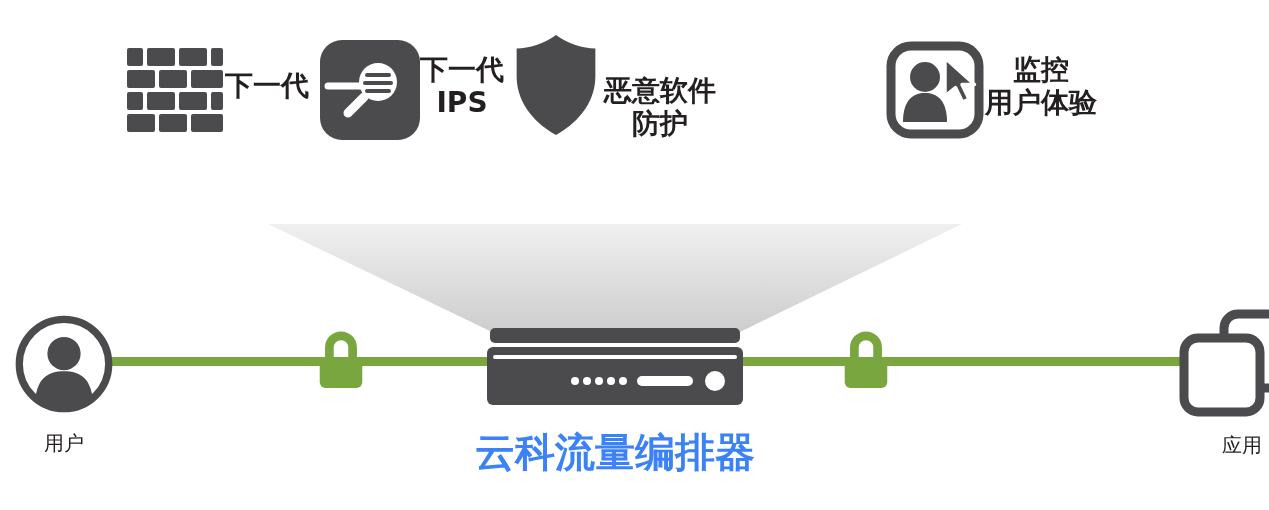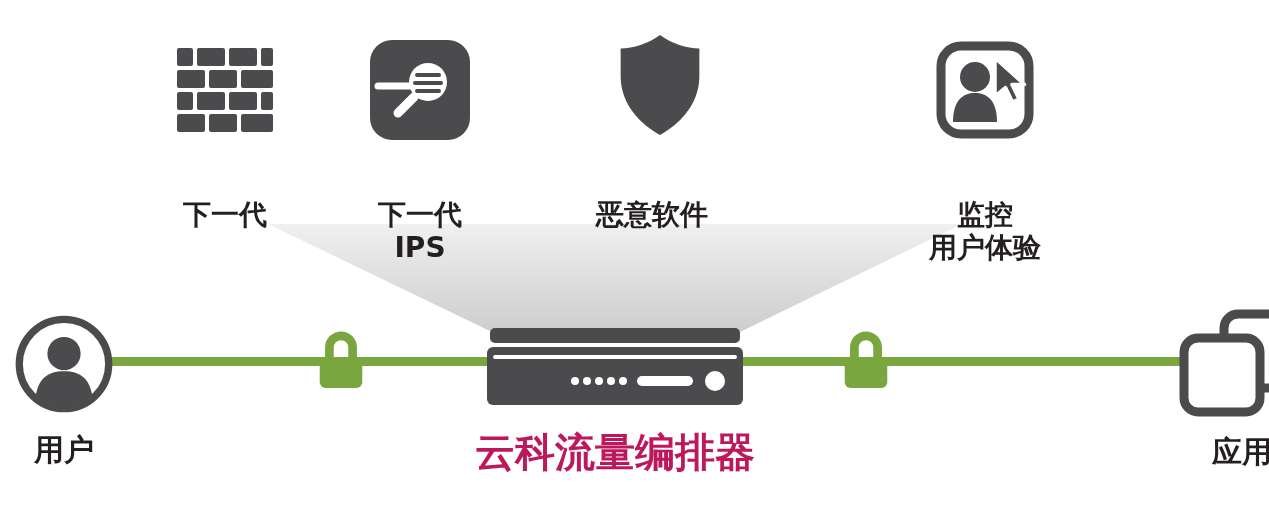--- a/index.html
+++ b/index.html
@@ -9,42 +9,42 @@
     overflow:hidden;
     background:#ffffff;
     font-family:"DejaVu Sans", sans-serif;
   }
   .dark{color:var(--icon-dark,#4b4b4d);}
   .green{color:var(--green,#7aa63f);}
   .abs{position:absolute;}
   .funnel-layer{left:0;top:0;z-index:0;}
   .service{
     top:18px;width:200px;z-index:2;
-    display:flex;flex-direction:column;align-items:center;gap:44px;
+    display:flex;flex-direction:row;align-items:center;
   }
   .service .icon-slot{
     height:122px;display:flex;align-items:flex-end;justify-content:center;
   }
   .service .label{
     margin-top:14px;text-align:center;
     font-size:28px;font-weight:700;line-height:1.18;
     color:#231f20;white-space:nowrap;
   }
   .trunk-line{
     left:60px;top:357px;width:1126px;height:9px;
     background:var(--green,#7aa63f);z-index:1;
   }
   .endpoint{display:flex;flex-direction:column;align-items:center;z-index:2;}
   .endpoint .label{
-    margin-top:14px;font-size:30px;font-weight:700;color:#231f20;white-space:nowrap;
+    margin-top:14px;font-size:20px;font-weight:400;color:#231f20;white-space:nowrap;
   }
   .device-wrap{left:487px;top:328px;z-index:2;}
   .device-label{
     left:390px;top:425px;width:450px;z-index:2;
-    text-align:center;font-size:40px;font-weight:700;color:#be185d;white-space:nowrap;
+    text-align:center;font-size:40px;font-weight:700;color:#3b82f6;white-space:nowrap;
   }
   .lock-wrap{z-index:2;}
 </style>
 </head>
 <body>
 
 <div class="canvas">
 
   <svg class="abs funnel-layer" width="1269" height="510" viewBox="0 0 1269 510" aria-hidden="true">
     <defs>
@@ -103,20 +103,21 @@
   </div>
 
   <div class="abs service dark" style="left:508px;align-items:flex-end;">
     <div class="icon-slot">
       <svg width="96" height="112" viewBox="0 0 100 112">
         <path d="M50 5 C 38 14, 22 19, 9 19 L9 48 C9 78, 31 99, 50 109 C 69 99, 91 78, 91 48 L91 19 C 78 19, 62 14, 50 5 Z" fill="currentColor"></path>
       </svg>
     </div>
     <div class="label">
       <div>恶意软件</div>
+      <div>防护</div>
     </div>
   </div>
 
 
   <div class="abs service dark" style="left:885px;">
     <div class="icon-slot">
       <svg width="100" height="100" viewBox="0 0 100 100">
         <rect x="6" y="6" width="88" height="88" rx="20" fill="none" stroke="currentColor" stroke-width="9"></rect>
         <circle cx="40" cy="37" r="15" fill="currentColor"></circle>
         <path d="M18 82 C18 60, 28 53, 40 53 C52 53, 62 60, 62 82 Z" fill="currentColor"></path>

